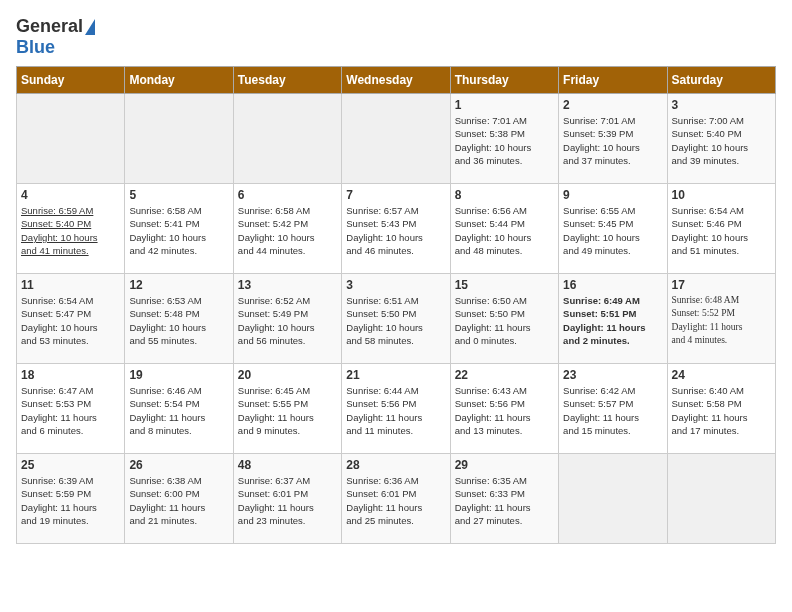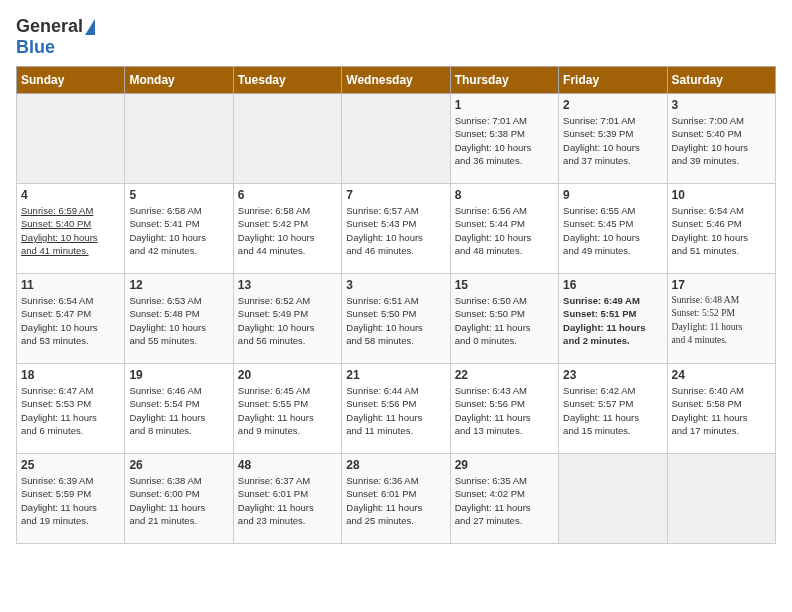--- a/index.html
+++ b/index.html
@@ -328,21 +328,21 @@
         <td>
           <span class="day-number">28</span>
           <div class="day-info" style="white-space: pre-line;">Sunrise: 6:36 AM
 Sunset: 6:01 PM
 Daylight: 11 hours
 and 25 minutes.</div>
         </td>
         <td>
           <span class="day-number">29</span>
           <div class="day-info" style="white-space: pre-line;">Sunrise: 6:35 AM
-Sunset: 4:02 PM
+Sunset: 6:33 PM
 Daylight: 11 hours
 and 27 minutes.</div>
         </td>
         <td class="empty-cell"></td>
         <td class="empty-cell"></td>
       </tr>
     </tbody>
 </table>
 
 </body></html>

